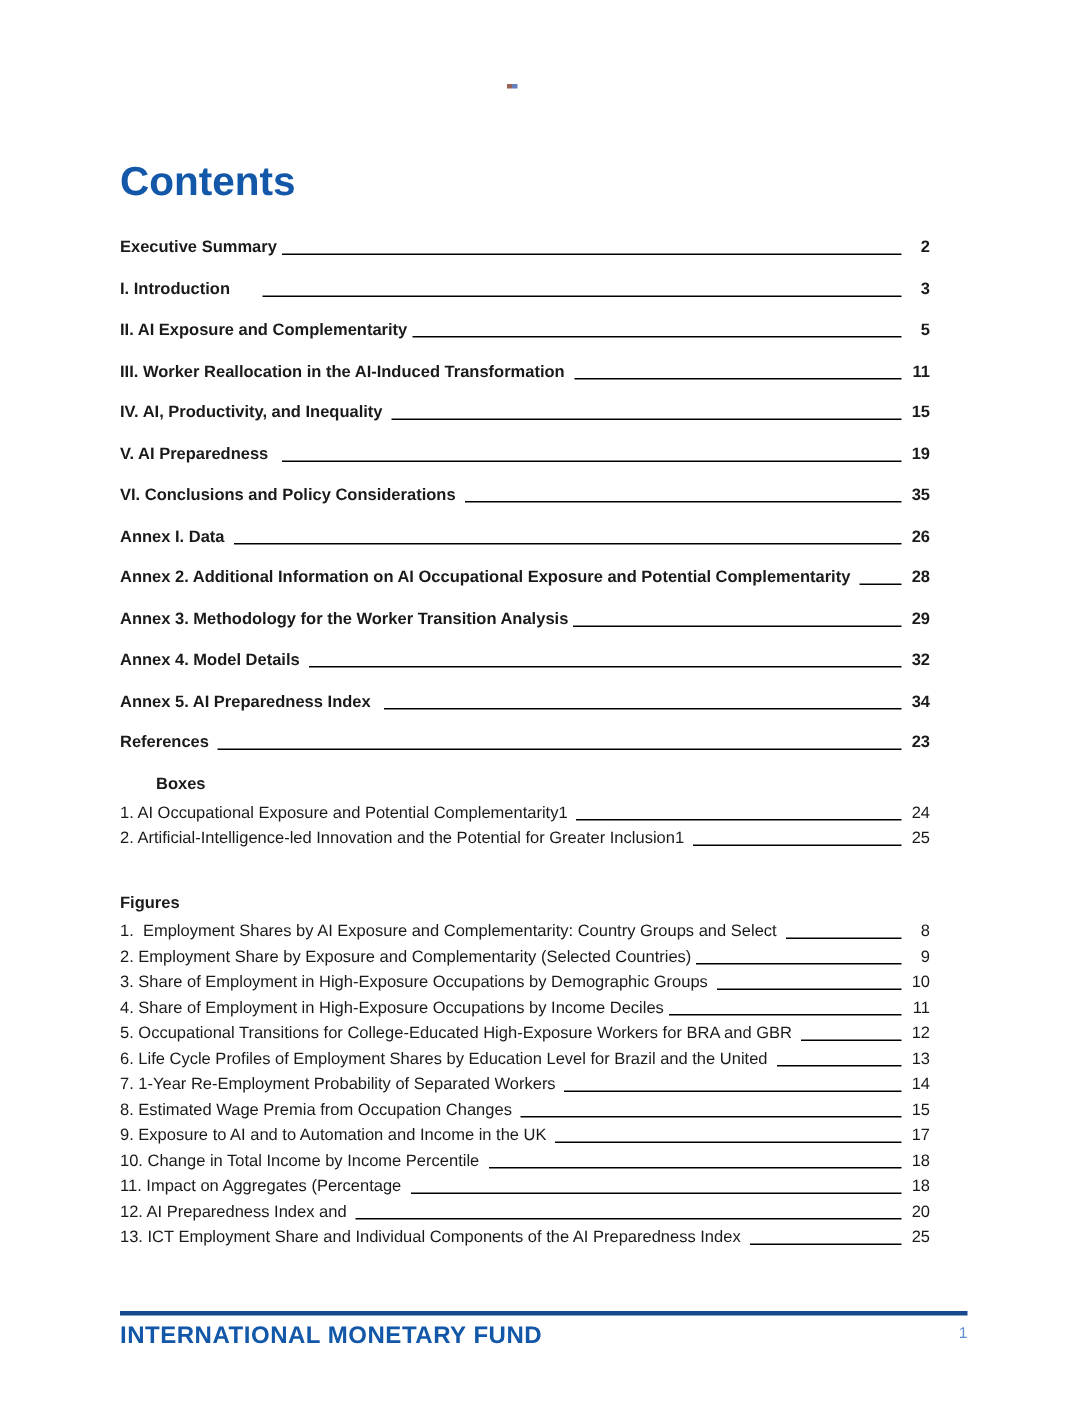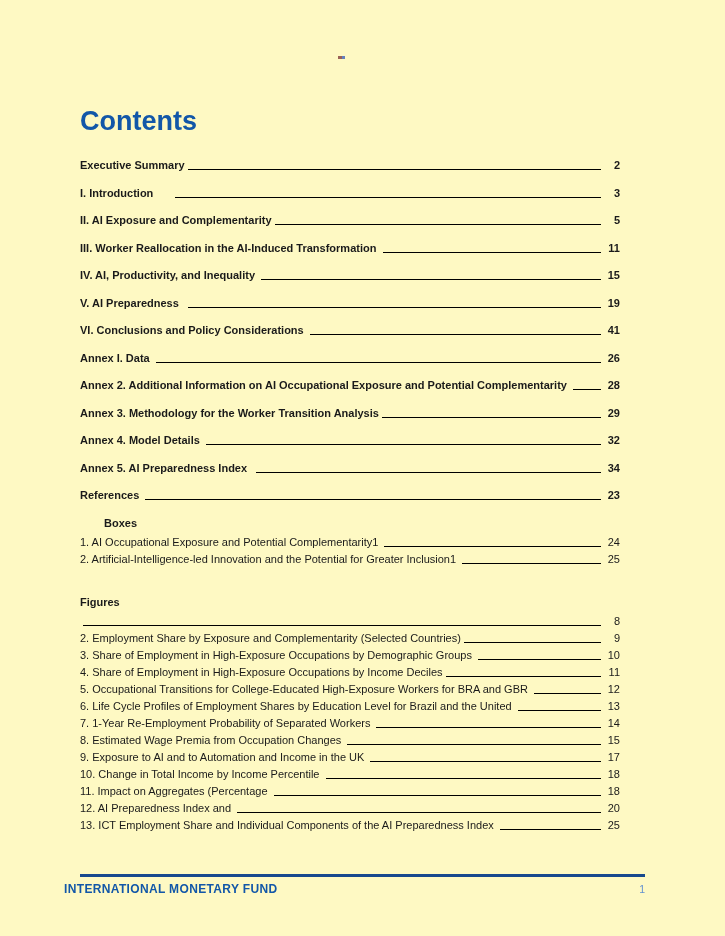--- a/index.html
+++ b/index.html
@@ -1,19 +1,19 @@
 <!DOCTYPE html>
 <html><head>
 <meta charset="utf-8">
 <style>
   html,body{margin:0;padding:0;background:#e8e8e8;}
   .page{
     position:relative;
     width:725px;height:936px;
-    background:#fef9c3;
+    background:#ffffff;
     font-family:"Liberation Sans",sans-serif;
     color:#1a1a1a;
     overflow:hidden;
     margin:0 auto;
   }
   .artifact{
     position:absolute;left:338px;top:56px;width:7px;height:3px;
     background:linear-gradient(90deg,#9a6256 0 50%,#6480bd 50% 100%);
   }
   .content{position:absolute;left:80px;top:104px;width:540px;}
@@ -35,22 +35,22 @@
   .num{flex:0 0 auto;min-width:14px;text-align:right;}
   .sec-header{font-size:11px;line-height:14px;font-weight:bold;margin:0;}
   .boxes-header{margin-top:2px;padding-left:24px;}
   .small-list{margin-top:5px;}
   .figures-header{margin-top:29px;}
   .footer-rule{
     position:absolute;left:80px;top:874px;width:565px;height:3px;
     background:var(--footer-line,#17498d);
   }
   .footer-org{
-    position:absolute;left:64px;top:882px;
-    font-size:12px;font-weight:bold;letter-spacing:0.35px;
+    position:absolute;left:80px;top:882px;
+    font-size:16px;font-weight:bold;letter-spacing:0.35px;
     color:var(--accent,#1257a8);
   }
   .footer-page{
     position:absolute;left:80px;top:883px;width:565px;text-align:right;
     font-size:10.5px;color:var(--footer-page,#6090d0);
   }
 </style>
 </head>
 <body>
 
@@ -88,21 +88,21 @@
           <span class="num">15</span>
         </div>
         <div class="row">
           <span class="label">V. AI Preparedness  </span>
           <span class="lead"></span>
           <span class="num">19</span>
         </div>
         <div class="row">
           <span class="label">VI. Conclusions and Policy Considerations </span>
           <span class="lead"></span>
-          <span class="num">41</span>
+          <span class="num">35</span>
         </div>
         <div class="row">
           <span class="label">Annex I. Data </span>
           <span class="lead"></span>
           <span class="num">26</span>
         </div>
         <div class="row">
           <span class="label">Annex 2. Additional Information on AI Occupational Exposure and Potential Complementarity </span>
           <span class="lead"></span>
           <span class="num">28</span>
@@ -139,20 +139,21 @@
         <div class="row">
           <span class="label">2. Artificial-Intelligence-led Innovation and the Potential for Greater Inclusion1 </span>
           <span class="lead"></span>
           <span class="num">25</span>
         </div>
       </div>
 
     <div class="sec-header figures-header">Figures</div>
     <div id="toc-figures" class="small-list">
         <div class="row">
+          <span class="label">1.  Employment Shares by AI Exposure and Complementarity: Country Groups and Select </span>
           <span class="lead"></span>
           <span class="num">8</span>
         </div>
         <div class="row">
           <span class="label">2. Employment Share by Exposure and Complementarity (Selected Countries)</span>
           <span class="lead"></span>
           <span class="num">9</span>
         </div>
         <div class="row">
           <span class="label">3. Share of Employment in High-Exposure Occupations by Demographic Groups </span>

